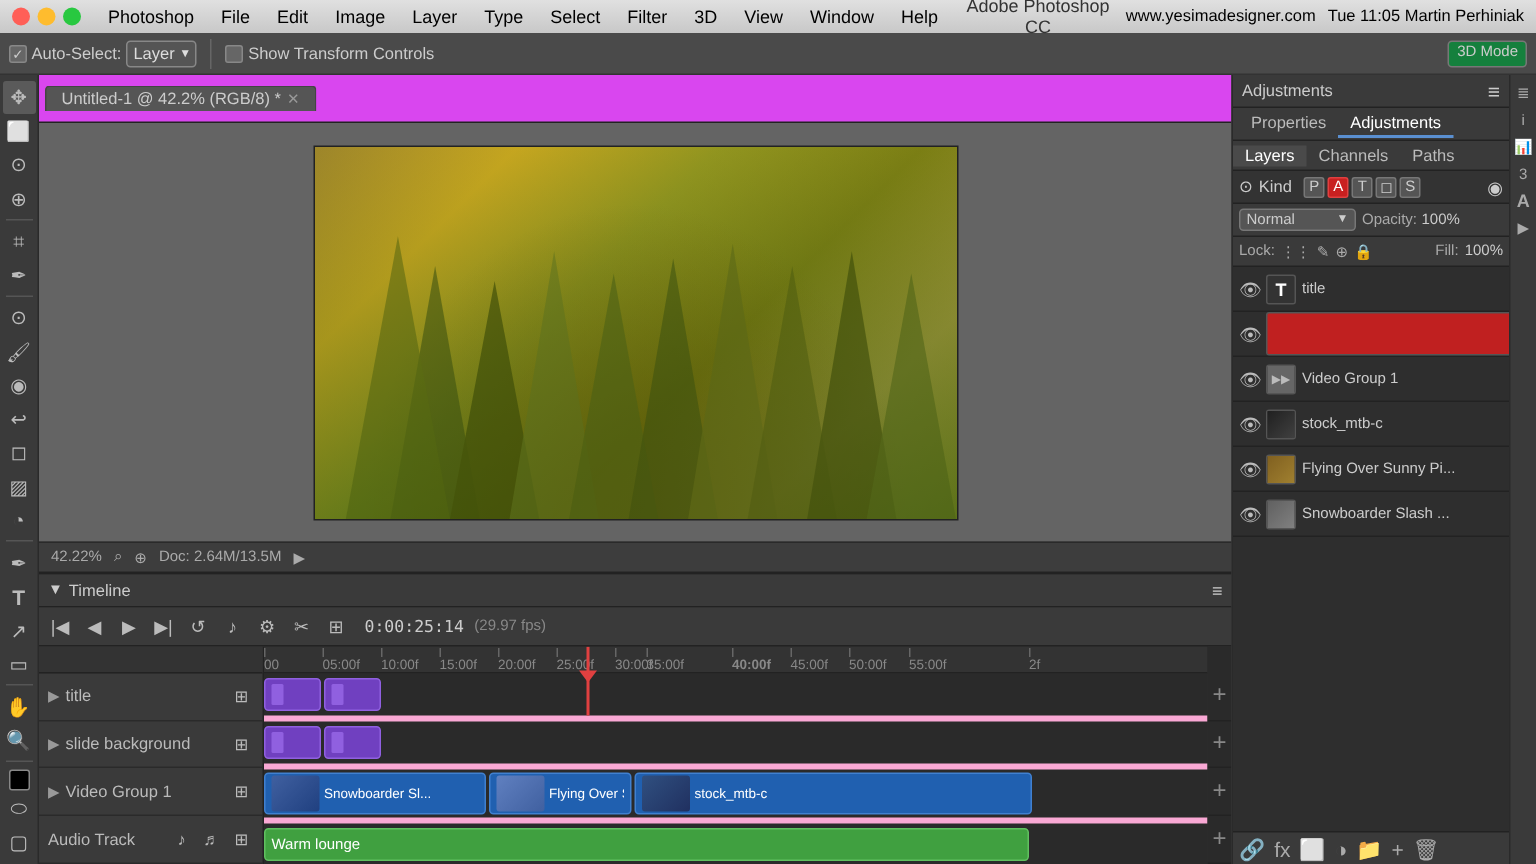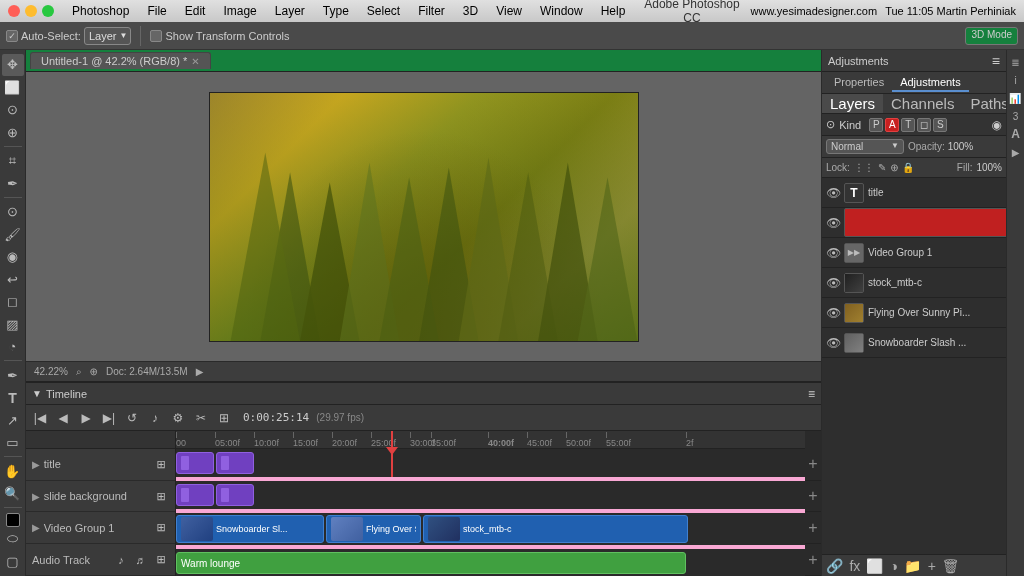--- a/index.html
+++ b/index.html
@@ -116,22 +116,22 @@
     
     #work-area {
       flex: 1;
       display: flex;
       flex-direction: column;
       background: #646464;
     }
 
     
     #tab-bar {
-      background: #15803d;
-      height: 22px;
+      background: #d946ef;
+      height: 32px;
       display: flex;
       align-items: center;
       padding: 0 4px;
       border-bottom: 1px solid #222;
     }
     .tab {
       background: #555;
       border: 1px solid #444;
       border-bottom: none;
       padding: 2px 10px;
@@ -365,21 +365,21 @@
     }
     #layers-sub-tabs {
       display: flex;
       background: #3a3a3a;
       border-bottom: 1px solid #222;
       height: 20px;
       align-items: center;
     }
     .layers-sub-tab {
       padding: 1px 8px;
-      font-size: 15px;
+      font-size: 11px;
       color: #bbb;
       cursor: pointer;
     }
     .layers-sub-tab.active { color: #fff; background: #4a4a4a; }
     #layers-filter-bar {
       height: 22px;
       display: flex;
       align-items: center;
       padding: 0 4px;
       gap: 4px;

